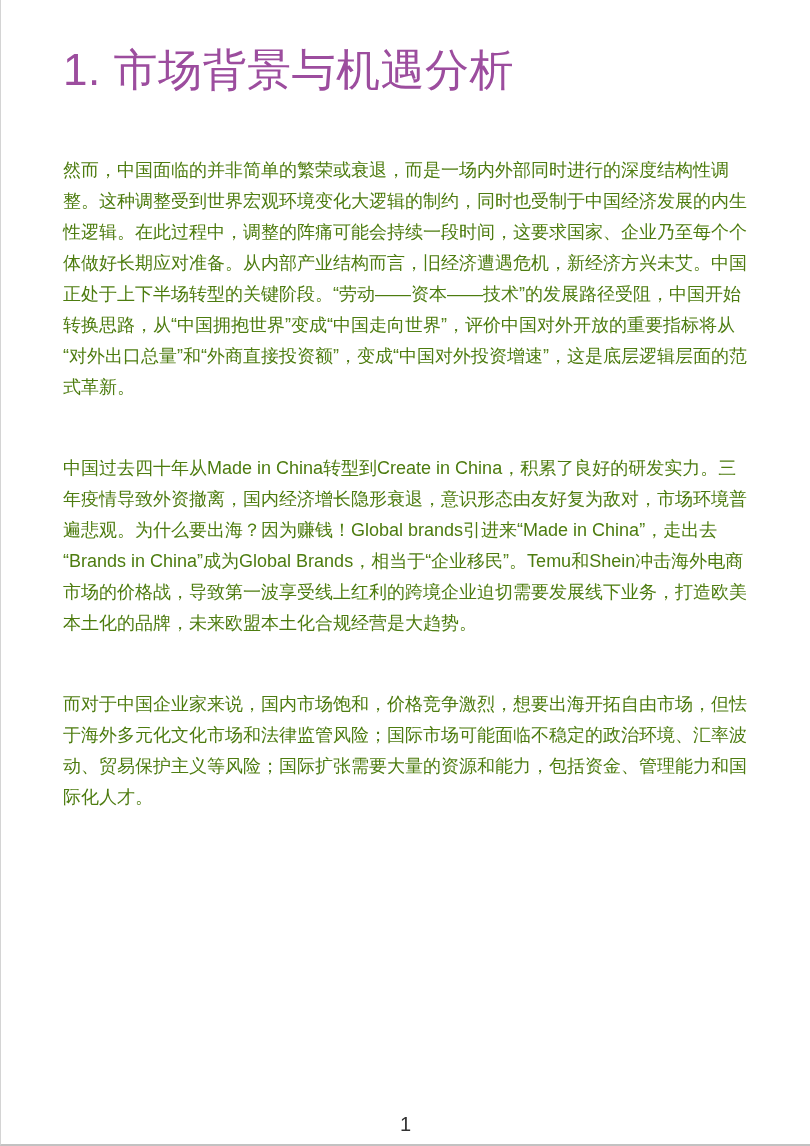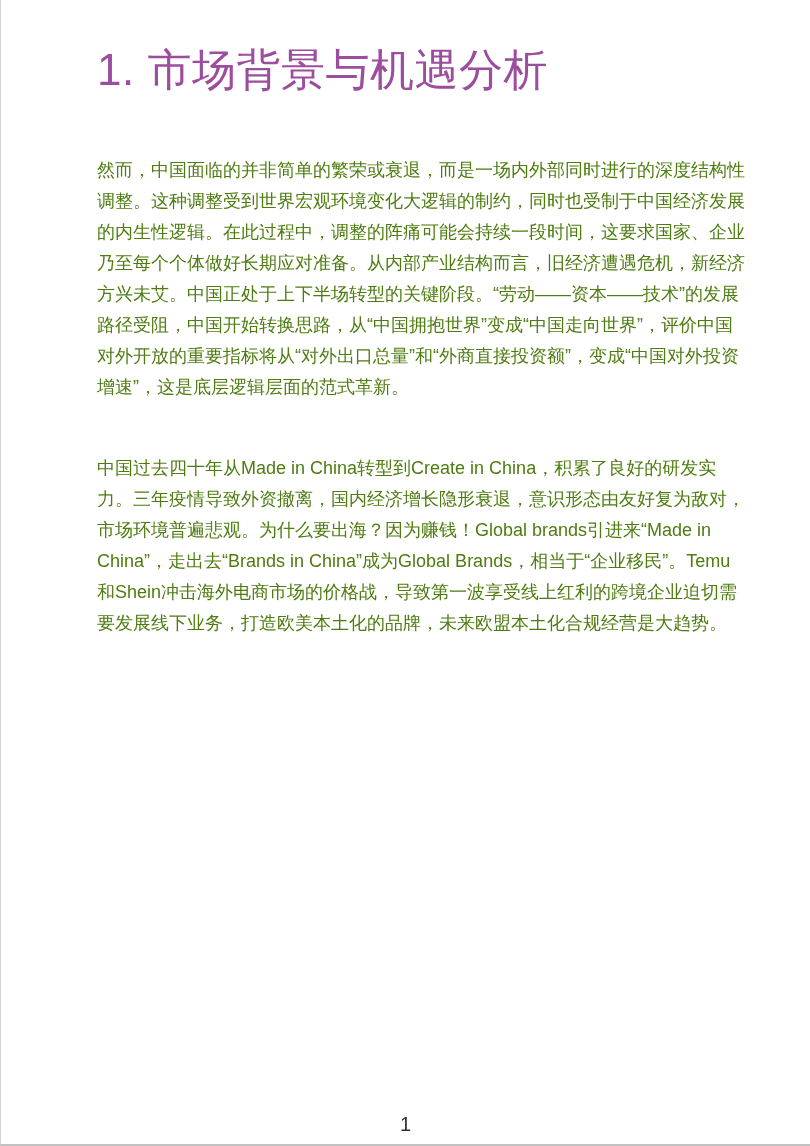--- a/index.html
+++ b/index.html
@@ -14,21 +14,21 @@
     font-family: "Liberation Sans", "DejaVu Sans", sans-serif;
   }
   .page {
     position: relative;
     box-sizing: border-box;
     width: 810px;
     height: 1146px;
     background: #ffffff;
     border-left: 1px solid #d4d4d4;
     border-bottom: 2px solid #c2c2c2;
-    padding: 45px 62px 0 96px;
+    padding: 45px 62px 0 62px;
   }
   .section-heading {
     margin: 0 0 60px 0;
     font-size: 44px;
     line-height: 50px;
     font-weight: 400;
     color: #9c4d9e;
     letter-spacing: 0.5px;
     white-space: nowrap;
   }
@@ -55,17 +55,18 @@
 </head>
 <body>
 
 <div class="page">
 
   <h1 class="section-heading">1. 市场背景与机遇分析</h1>
 
   <div class="body-text">
     <p>然而，中国面临的并非简单的繁荣或衰退，而是一场内外部同时进行的深度结构性调整。这种调整受到世界宏观环境变化大逻辑的制约，同时也受制于中国经济发展的内生性逻辑。在此过程中，调整的阵痛可能会持续一段时间，这要求国家、企业乃至每个个体做好长期应对准备。从内部产业结构而言，旧经济遭遇危机，新经济方兴未艾。中国正处于上下半场转型的关键阶段。“劳动——资本——技术”的发展路径受阻，中国开始转换思路，从“中国拥抱世界”变成“中国走向世界”，评价中国对外开放的重要指标将从“对外出口总量”和“外商直接投资额”，变成“中国对外投资增速”，这是底层逻辑层面的范式革新。</p>
     <p>中国过去四十年从Made in China转型到Create in China，积累了良好的研发实力。三年疫情导致外资撤离，国内经济增长隐形衰退，意识形态由友好复为敌对，市场环境普遍悲观。为什么要出海？因为赚钱！Global brands引进来“Made in China”，走出去“Brands in China”成为Global Brands，相当于“企业移民”。Temu和Shein冲击海外电商市场的价格战，导致第一波享受线上红利的跨境企业迫切需要发展线下业务，打造欧美本土化的品牌，未来欧盟本土化合规经营是大趋势。</p>
+    <p>而对于中国企业家来说，国内市场饱和，价格竞争激烈，想要出海开拓自由市场，但怯于海外多元化文化市场和法律监管风险；国际市场可能面临不稳定的政治环境、汇率波动、贸易保护主义等风险；国际扩张需要大量的资源和能力，包括资金、管理能力和国际化人才。</p>
   </div>
 
   <div class="page-number">1</div>
 
 </div>
 
 </body></html>

